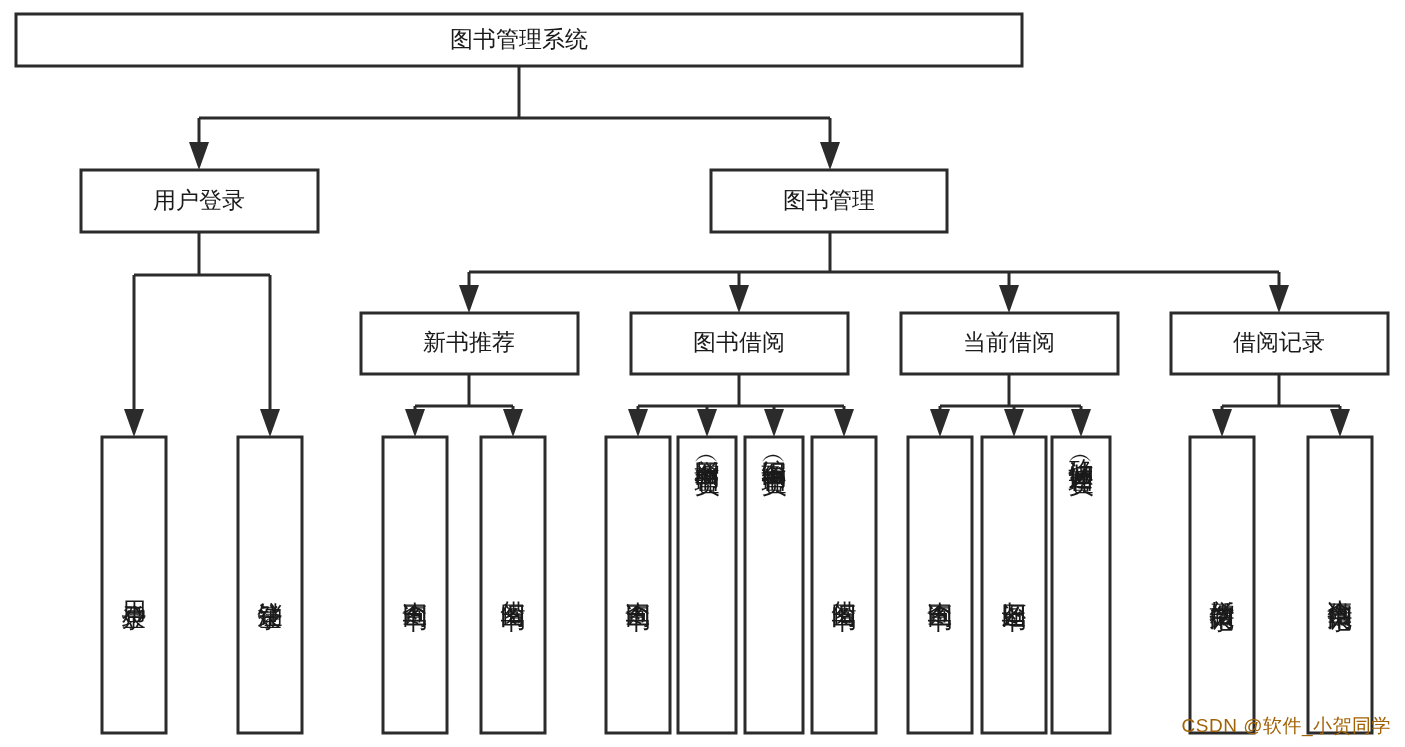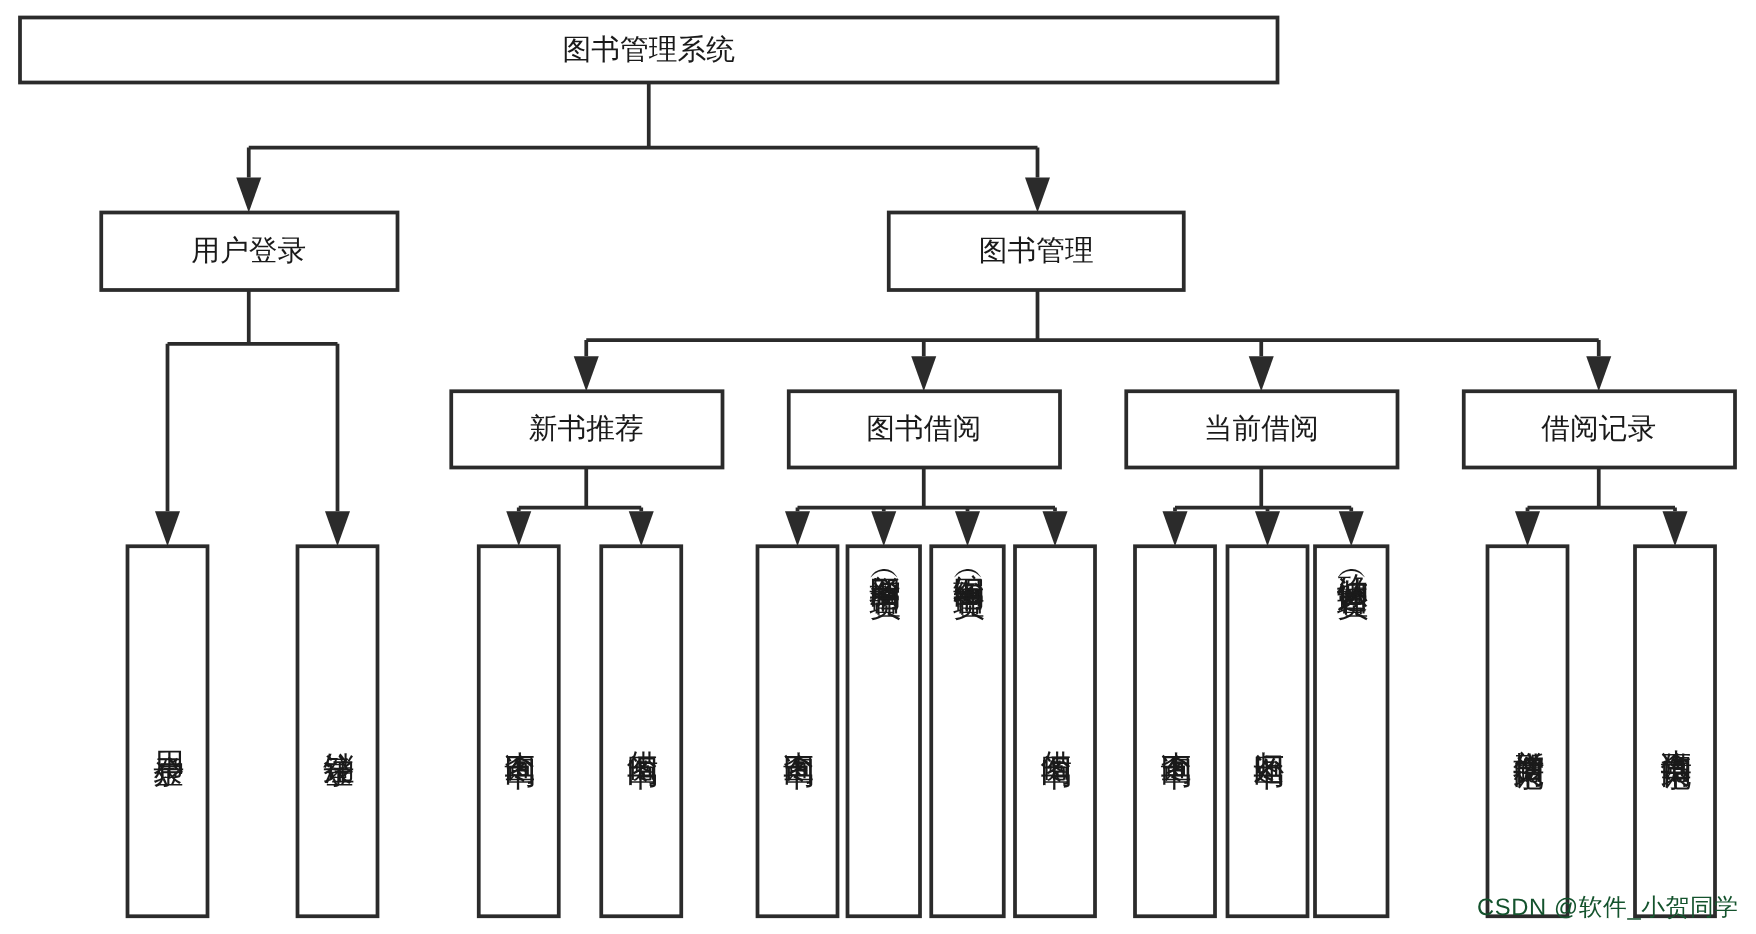--- a/index.html
+++ b/index.html
@@ -64,21 +64,21 @@
   .leaf-fo-inner.centered {
     align-items: center;
     padding-top: 0;
   }
   .watermark {
     position: absolute;
     right: 14px;
     bottom: 8px;
     font-family: "Liberation Sans", "DejaVu Sans", sans-serif;
     font-size: 19px;
-    color: #14532d;
+    color: #a16207;
     letter-spacing: 0.5px;
     white-space: nowrap;
     pointer-events: none;
   }
 </style>
 </head>
 <body>
 
 <svg id="diagram" viewBox="0 0 1405 747" xmlns="http://www.w3.org/2000/svg">
 

